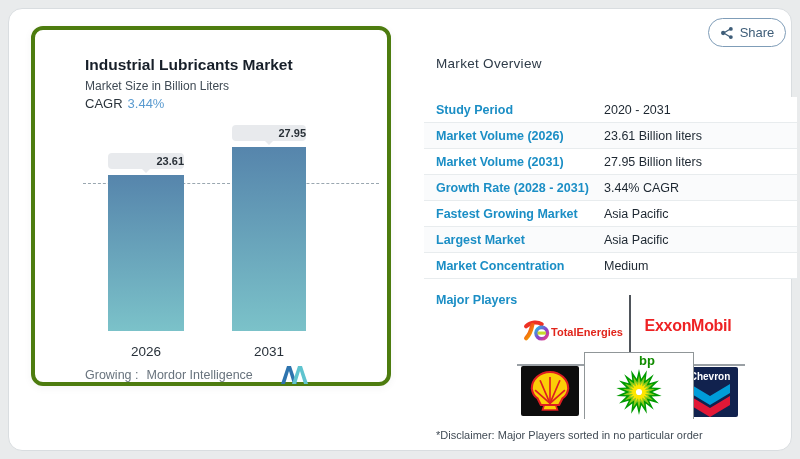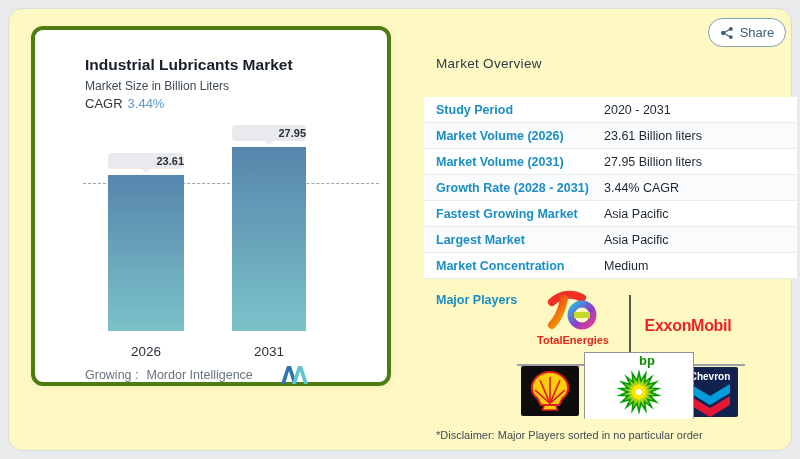--- a/index.html
+++ b/index.html
@@ -1,20 +1,20 @@
 <!DOCTYPE html>
 <html><head>
 <meta charset="utf-8">
 <style>
   * { margin:0; padding:0; box-sizing:border-box; }
   html,body { width:800px; height:459px; }
   body { background:#e9ebec; font-family:"Liberation Sans", sans-serif; position:relative; overflow:hidden; }
 
   .main-card { position:absolute; left:8px; top:8px; width:784px; height:443px;
-    background:#fef9c3; border:1px solid #d9dde0; border-radius:14px; }
+    background:#ffffff; border:1px solid #d9dde0; border-radius:14px; }
 
   
   .share-btn { position:absolute; left:699px; top:9px; width:78px; height:29px;
     background:#fff; border:1.5px solid #7f9db8; border-radius:15px;
     color:#3e5d78; font-size:13px; display:flex; align-items:center; justify-content:center;
     gap:6px; cursor:pointer; font-family:"Liberation Sans", sans-serif; }
 
   
   .chart-card { position:absolute; left:22px; top:17px; width:360px; height:360px;
     background:#fff; border:4px solid #4d7c0f; border-radius:12px;
@@ -53,22 +53,22 @@
   .ov-label { width:168px; font-size:12.5px; font-weight:700; color:#1b8ec5; }
   .ov-value { font-size:12.5px; color:#1d2731; }
 
   .mp-label { position:absolute; left:427px; top:284px; font-size:12.5px; font-weight:700; color:#1b8ec5; }
 
   
   .players { position:absolute; left:508px; top:280px; width:228px; height:132px; }
   .players .hline { position:absolute; left:0; top:75px; width:228px; height:2px; background:#9aa0a5; }
   .players .vline { position:absolute; left:112px; top:6px; width:2px; height:57px; background:#4f555b; }
 
-  .cell-te { position:absolute; left:6px; top:0; width:100px; height:66px;
-    display:flex; flex-direction:column; align-items:center; }
+  .cell-te { position:absolute; left:6px; top:9px; width:100px; height:66px;
+    display:flex; align-items:center; }
   .te-word { font-size:11px; font-weight:700; color:#e1251b; margin-top:1px; }
   .cell-exxon { position:absolute; left:114px; top:22px; width:114px; height:30px;
     display:flex; align-items:center; justify-content:center;
     font-size:16px; font-weight:800; color:#ee2224; letter-spacing:-0.3px; }
   .cell-shell { position:absolute; left:4px; top:77px; width:58px; height:50px;
     background:#0d0d0d; border-radius:2px; display:flex; align-items:center; justify-content:center; }
   .cell-bp { position:absolute; left:67px; top:63px; width:110px; height:67px; background:#fff;
     border:1px solid #909698; border-bottom:none; z-index:2;
     display:flex; flex-direction:column; align-items:center; }
   .bp-word { font-size:13px; font-weight:700; color:#118c00; margin:1px 0 0 16px; line-height:14px; }

